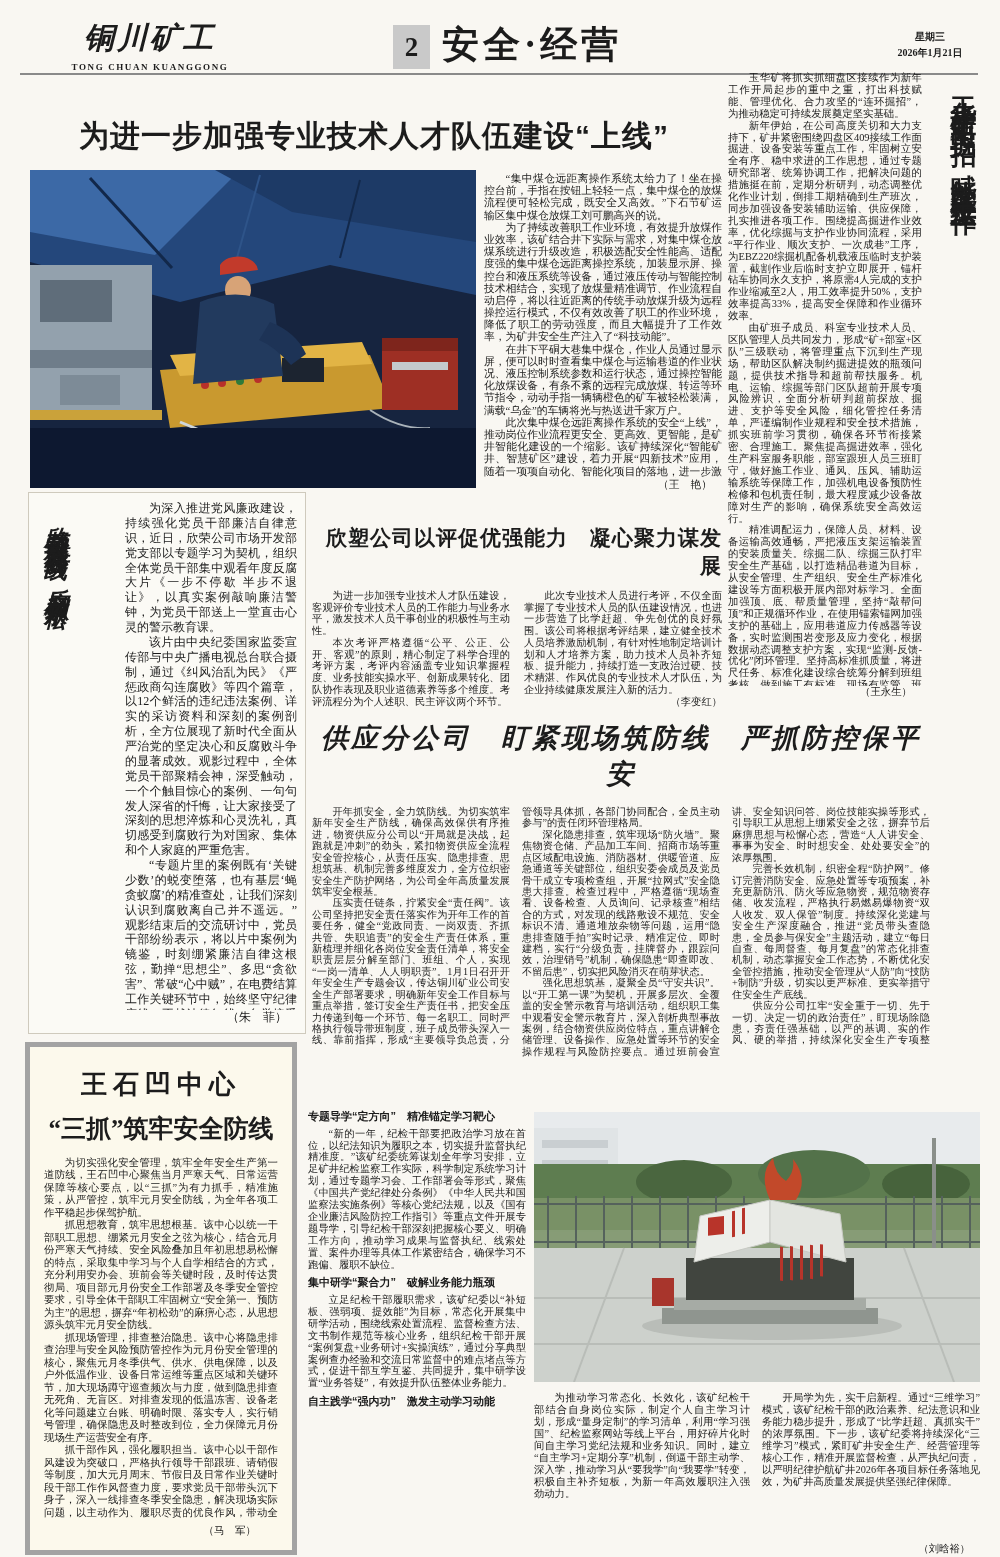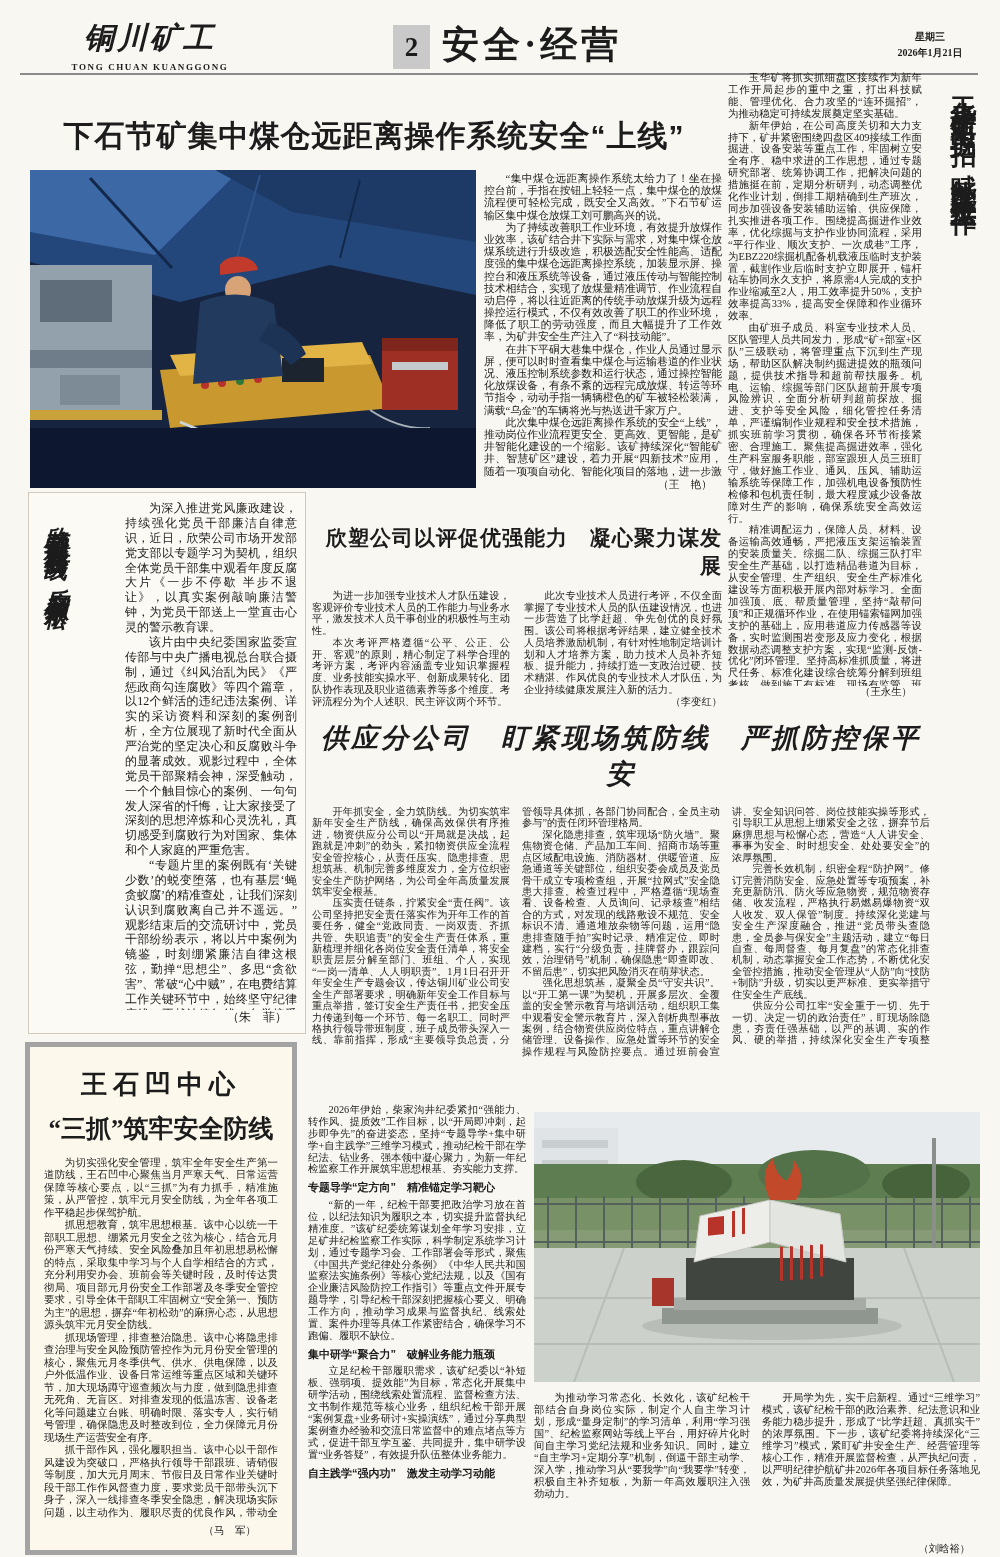--- a/index.html
+++ b/index.html
@@ -82,21 +82,21 @@
     <div class="en">TONG CHUAN KUANGGONG</div>
   </div>
   <div class="page-no">2</div>
   <div class="section-title">安全·经营</div>
   <div class="mast-date">
     <div>星期三</div>
     <div>2026年1月21日</div>
   </div>
   <div class="mast-rule"></div>
 
-  <h1 class="main-title">下石节矿集中煤仓远距离操作系统安全“上线”</h1>
+  <h1 class="main-title">为进一步加强专业技术人才队伍建设“上线”</h1>
 
   <div class="photo-frame photo1">
     <svg width="446" height="318" viewBox="0 0 446 318" preserveAspectRatio="none">
       <rect width="446" height="318" fill="#16243f"></rect>
       <path d="M0,0 L446,0 L446,125 L300,95 L150,132 L0,92 Z" fill="#24477b"></path>
       <path d="M0,0 L210,0 L125,85 L0,62 Z" fill="#3c69a6"></path>
       <path d="M185,0 L446,0 L446,72 L262,42 Z" fill="#1d3a66"></path>
       <path d="M60,8 L142,98" stroke="#12284a" stroke-width="3" fill="none"></path>
       <path d="M230,5 L205,95" stroke="#2e5489" stroke-width="2" fill="none"></path>
       <path d="M330,10 L310,88" stroke="#12284a" stroke-width="2" fill="none"></path>
@@ -193,21 +193,20 @@
       <p>为切实强化安全管理，筑牢全年安全生产第一道防线，王石凹中心聚焦当月严寒天气、日常运营保障等核心要点，以“三抓”为有力抓手，精准施策，从严管控，筑牢元月安全防线，为全年各项工作平稳起步保驾护航。</p>
       <p>抓思想教育，筑牢思想根基。该中心以统一干部职工思想、绷紧元月安全之弦为核心，结合元月份严寒天气持续、安全风险叠加且年初思想易松懈的特点，采取集中学习与个人自学相结合的方式，充分利用安办会、班前会等关键时段，及时传达贯彻局、项目部元月份安全工作部署及冬季安全管控要求，引导全体干部职工牢固树立“安全第一、预防为主”的思想，摒弃“年初松劲”的麻痹心态，从思想源头筑牢元月安全防线。</p>
       <p>抓现场管理，排查整治隐患。该中心将隐患排查治理与安全风险预防管控作为元月份安全管理的核心，聚焦元月冬季供气、供水、供电保障，以及户外低温作业、设备日常运维等重点区域和关键环节，加大现场蹲守巡查频次与力度，做到隐患排查无死角、无盲区。对排查发现的低温冻害、设备老化等问题建立台账、明确时限、落实专人，实行销号管理，确保隐患及时整改到位，全力保障元月份现场生产运营安全有序。</p>
       <p>抓干部作风，强化履职担当。该中心以干部作风建设为突破口，严格执行领导干部跟班、请销假等制度，加大元月周末、节假日及日常作业关键时段干部工作作风督查力度，要求党员干部带头沉下身子，深入一线排查冬季安全隐患，解决现场实际问题，以主动作为、履职尽责的优良作风，带动全体员工绷紧安全之弦，凝聚起共筑元月安全防线的强大合力，确保全年安全工作开好头、起好步。</p>
     </div>
     <div class="wsa-byl">（马　军）</div>
   </div>
 
 
   <div class="cjg-left">
-    <p>2026年伊始，柴家沟井纪委紧扣“强能力、转作风、提质效”工作目标，以“开局即冲刺，起步即争先”的奋进姿态，坚持“专题导学+集中研学+自主践学”三维学习模式，推动纪检干部在学纪法、钻业务、强本领中凝心聚力，为新一年纪检监察工作开展筑牢思想根基、夯实能力支撑。</p>
     <p class="cjg-sub">专题导学“定方向”　精准锚定学习靶心</p>
     <p>“新的一年，纪检干部要把政治学习放在首位，以纪法知识为履职之本，切实提升监督执纪精准度。”该矿纪委统筹谋划全年学习安排，立足矿井纪检监察工作实际，科学制定系统学习计划，通过专题学习会、工作部署会等形式，聚焦《中国共产党纪律处分条例》《中华人民共和国监察法实施条例》等核心党纪法规，以及《国有企业廉洁风险防控工作指引》等重点文件开展专题导学，引导纪检干部深刻把握核心要义、明确工作方向，推动学习成果与监督执纪、线索处置、案件办理等具体工作紧密结合，确保学习不跑偏、履职不缺位。</p>
     <p class="cjg-sub">集中研学“聚合力”　破解业务能力瓶颈</p>
     <p>立足纪检干部履职需求，该矿纪委以“补短板、强弱项、提效能”为目标，常态化开展集中研学活动，围绕线索处置流程、监督检查方法、文书制作规范等核心业务，组织纪检干部开展“案例复盘+业务研讨+实操演练”，通过分享典型案例查办经验和交流日常监督中的难点堵点等方式，促进干部互学互鉴、共同提升，集中研学设置“业务答疑”，有效提升队伍整体业务能力。</p>
     <p class="cjg-sub">自主践学“强内功”　激发主动学习动能</p>
   </div>
 
   <div class="photo-frame photo2">
     <svg width="446" height="270" viewBox="0 0 446 270" preserveAspectRatio="none">
       <rect width="446" height="270" fill="#e8ebed"></rect>

